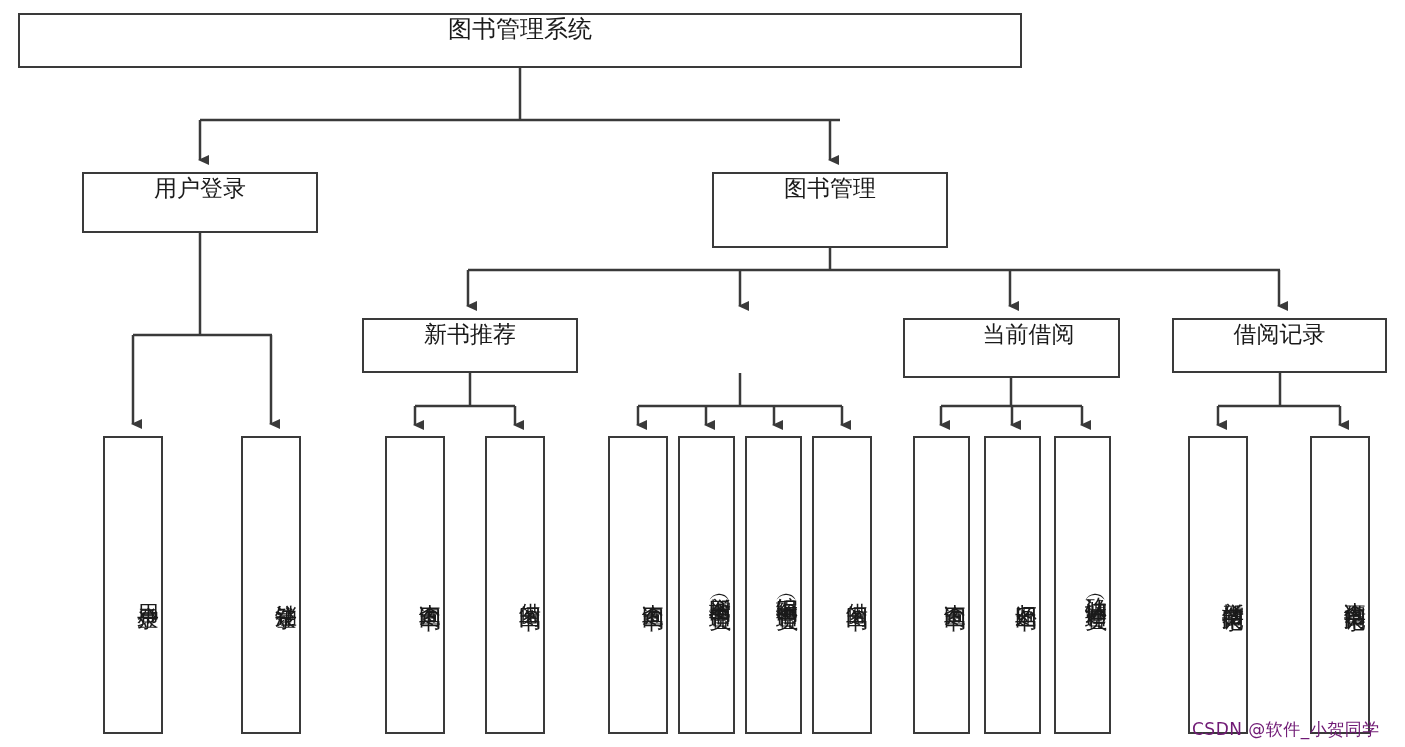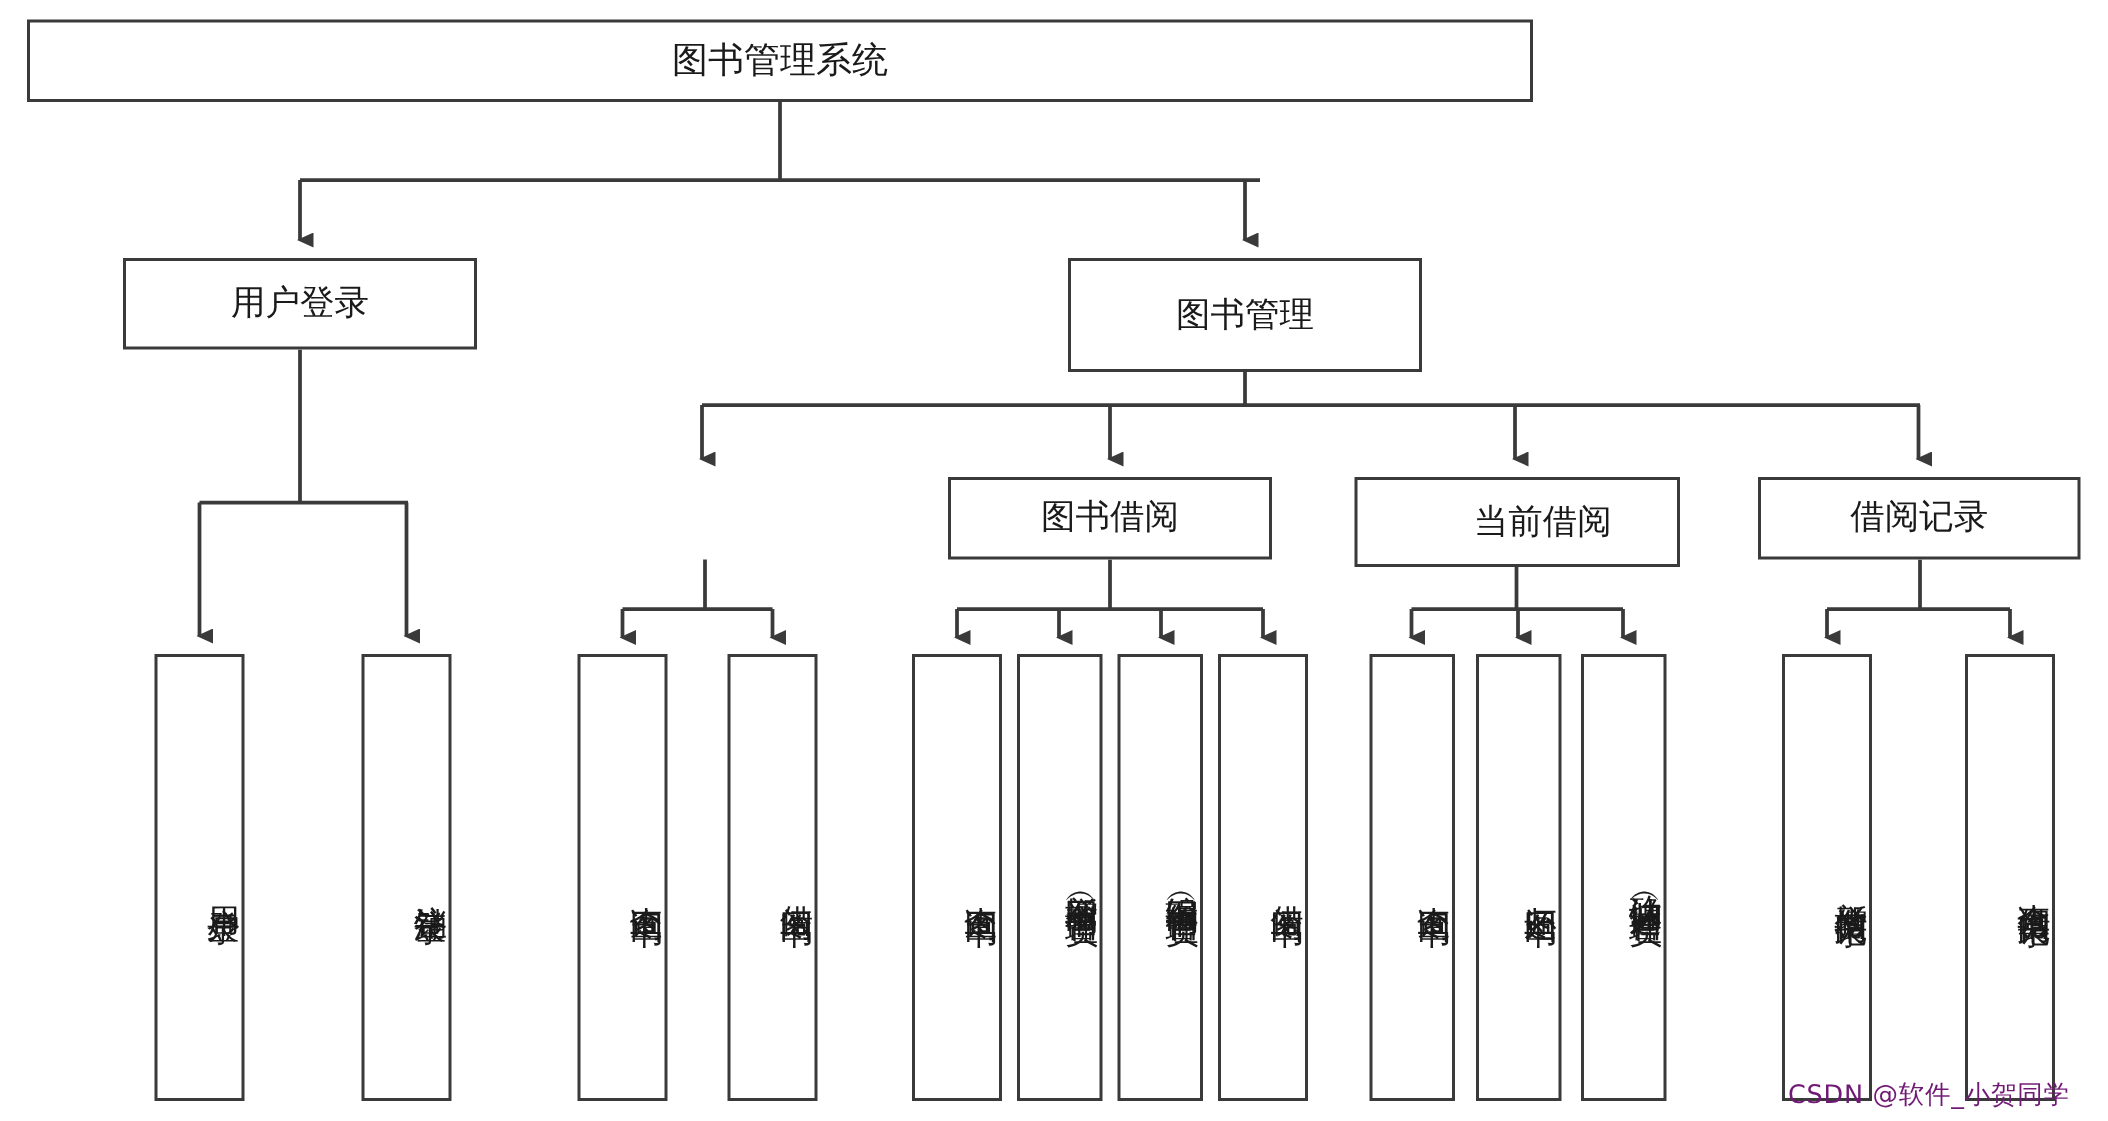--- a/index.html
+++ b/index.html
@@ -24,21 +24,21 @@
     width: 1405px;
     height: 747px;
     pointer-events: none;
   }
   .node {
     position: absolute;
     box-sizing: border-box;
     border: 2.5px solid #3a3a3a;
     background: #ffffff;
     display: flex;
-    align-items: center;
+    align-items: flex-start;
     justify-content: center;
     color: #1a1a1a;
     line-height: 1.22;
     text-align: center;
   }
   .node.root {
     font-size: 24px;
   }
   .node.branch {
     font-size: 23px;
@@ -127,22 +127,22 @@
     <span>图书管理系统</span>
   </div>
 
   <div class="node branch" style="left:82px; top:172px; width:236px; height:61px;">
     <span>用户登录</span>
   </div>
   <div class="node branch" style="left:712px; top:172px; width:236px; height:76px;">
     <span>图书管理</span>
   </div>
 
-  <div class="node branch" style="left:632px; top:318px; width:216px; height:55px;">
-    <span>图书借阅</span>
+  <div class="node branch" style="left:362px; top:318px; width:216px; height:55px;">
+    <span>新书推荐</span>
   </div>
   <div class="node branch" style="left:903px; top:318px; width:217px; height:60px;padding-left:34px;">
     <span>当前借阅</span>
   </div>
   <div class="node branch" style="left:1172px; top:318px; width:215px; height:55px;">
     <span>借阅记录</span>
   </div>
 
   <div class="node leaf" style="left:103px; top:436px; width:60px; height:298px;">
     <span class="leaf-text">用户登录</span>

